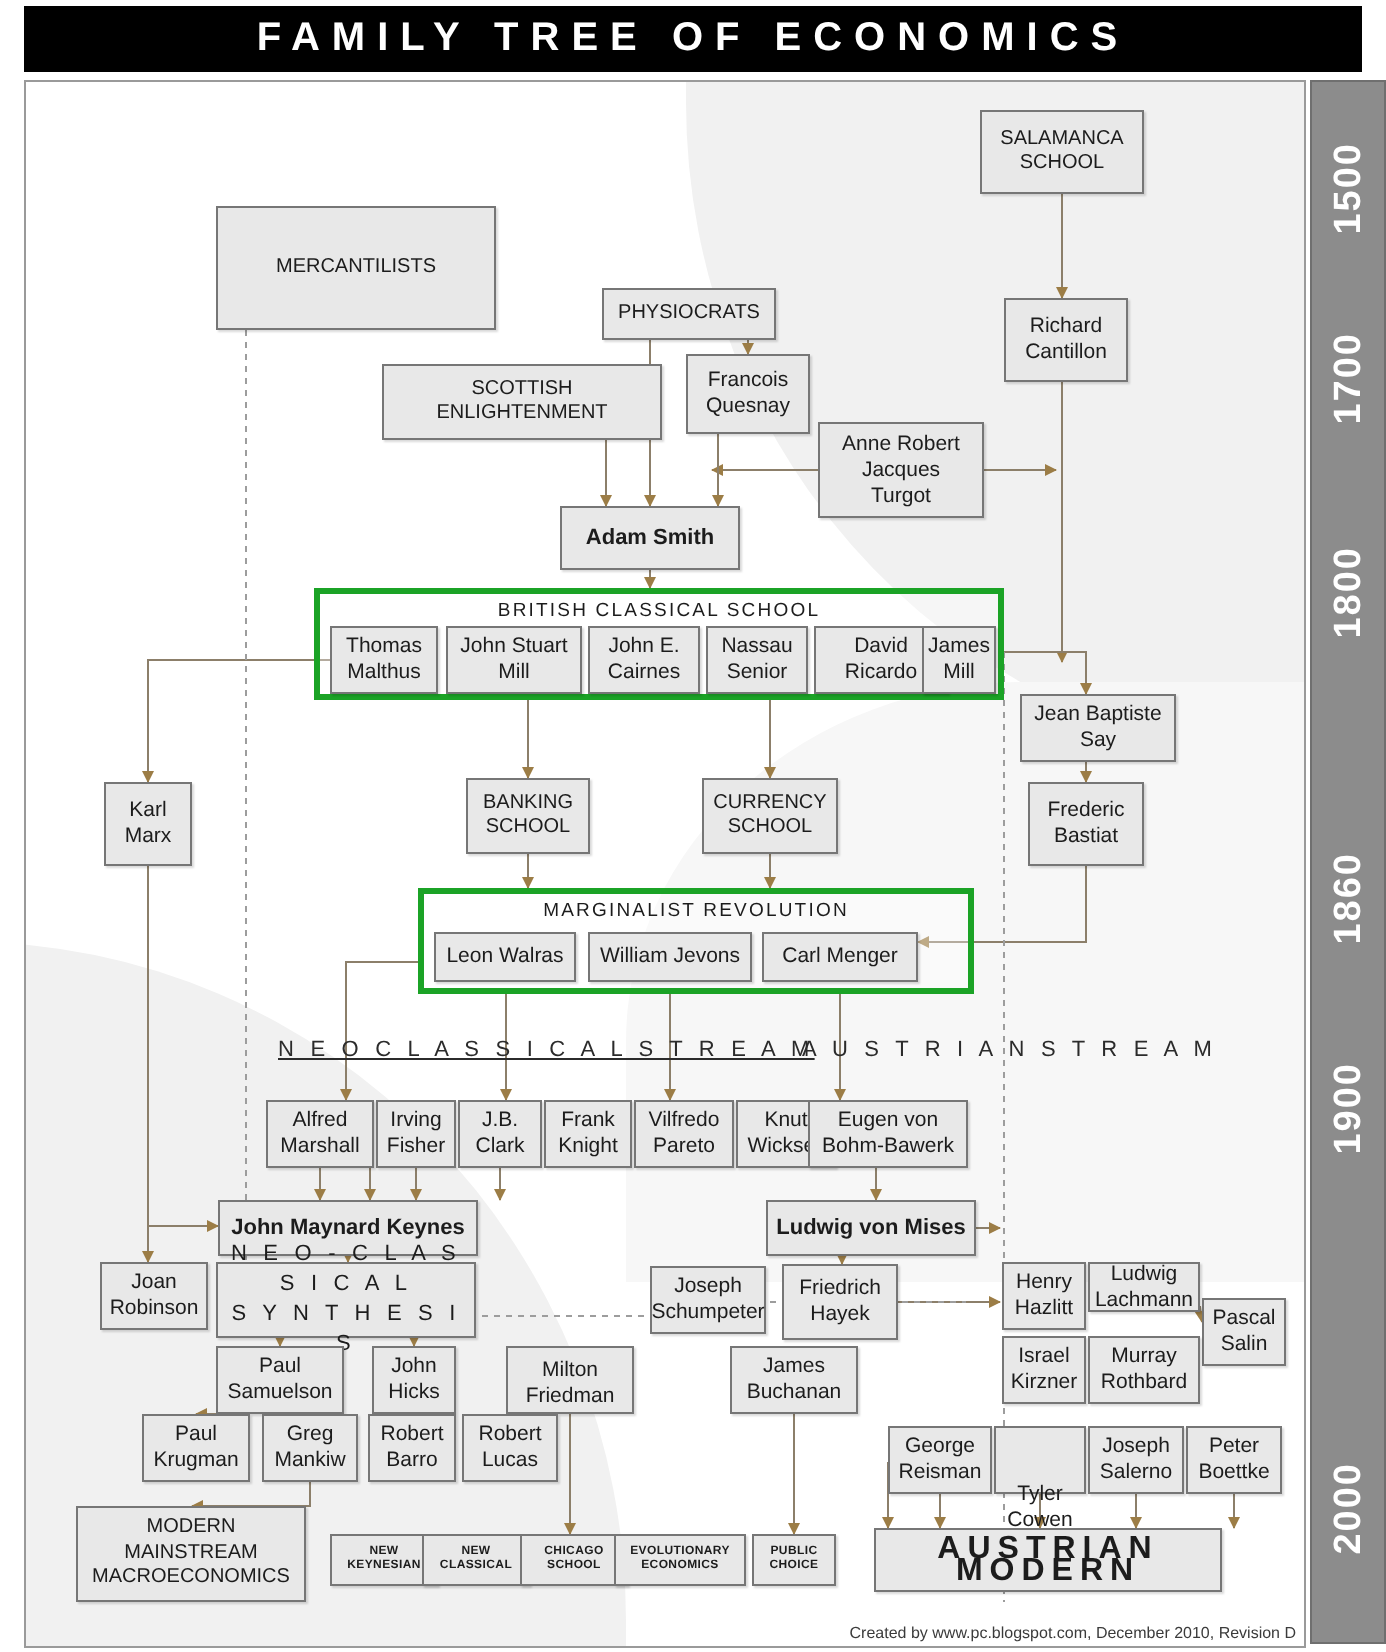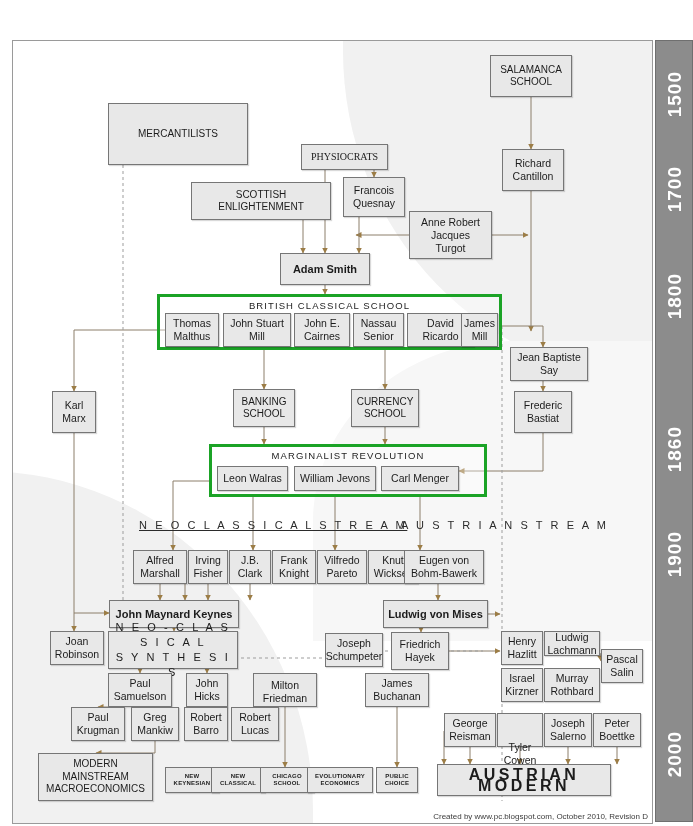--- a/index.html
+++ b/index.html
@@ -126,20 +126,21 @@
     color: #3b3b3b;
     white-space: nowrap;
     z-index: 8;
   }
 </style>
 </head>
 <body>
 
 <div id="page">
 
+  <div id="title-bar">FAMILY TREE OF ECONOMICS</div>
 
   <div id="canvas">
 
     <div class="bg-shape" id="bg-top-right"></div>
     <div class="bg-shape" id="bg-bottom-left"></div>
     <div class="bg-shape" id="bg-mid"></div>
 
     <svg id="wires" viewBox="0 0 639 782">
       <defs>
         <marker id="ar" markerWidth="7" markerHeight="7" refX="5.5" refY="3" orient="auto">
@@ -250,21 +251,21 @@
 SCHOOL</span>
         </div>
         <div class="node caps" style="left: 95px; top: 62px; width: 140px; height: 62px;">
           <span style="white-space: pre-line;">MERCANTILISTS</span>
         </div>
         <div class="node big" style="left: 489px; top: 108px; width: 62px; height: 42px;">
           <span style="white-space: pre-line;">Richard
 Cantillon</span>
         </div>
         <div class="node caps" style="left: 288px; top: 103px; width: 87px; height: 26px;">
-          <span style="white-space: pre-line; font-family: Liberation Serif, serif;">PHYSIOCRATS</span>
+          <span style="white-space: pre-line;">PHYSIOCRATS</span>
         </div>
         <div class="node caps" style="left: 178px; top: 141px; width: 140px; height: 38px;">
           <span style="white-space: pre-line;">SCOTTISH
 ENLIGHTENMENT</span>
         </div>
         <div class="node big" style="left: 330px; top: 136px; width: 62px; height: 40px;">
           <span style="white-space: pre-line;">Francois
 Quesnay</span>
         </div>
         <div class="node big" style="left: 396px; top: 170px; width: 83px; height: 48px;">
@@ -469,21 +470,21 @@
         </div>
         <div class="node tiny" style="left: 363px; top: 726px; width: 42px; height: 26px;">
           <span style="white-space: pre-line;">PUBLIC
 CHOICE</span>
         </div>
         <div class="node huge" style="left: 424px; top: 723px; width: 174px; height: 32px;">
           <span style="white-space: pre-line;">AUSTRIAN MODERN</span>
         </div>
       </div>
 
-    <div id="footer-credit">Created by www.pc.blogspot.com, October 2010, Revision D</div>
+    <div id="footer-credit">Created by www.pc.blogspot.com, December 2010, Revision D</div>
   </div>
 
   <div id="timeline">
       <div class="year" style="top: 30px;">1500</div>
       <div class="year" style="top: 125px;">1700</div>
       <div class="year" style="top: 232px;">1800</div>
       <div class="year" style="top: 385px;">1860</div>
       <div class="year" style="top: 490px;">1900</div>
       <div class="year" style="top: 690px;">2000</div>
     </div>

